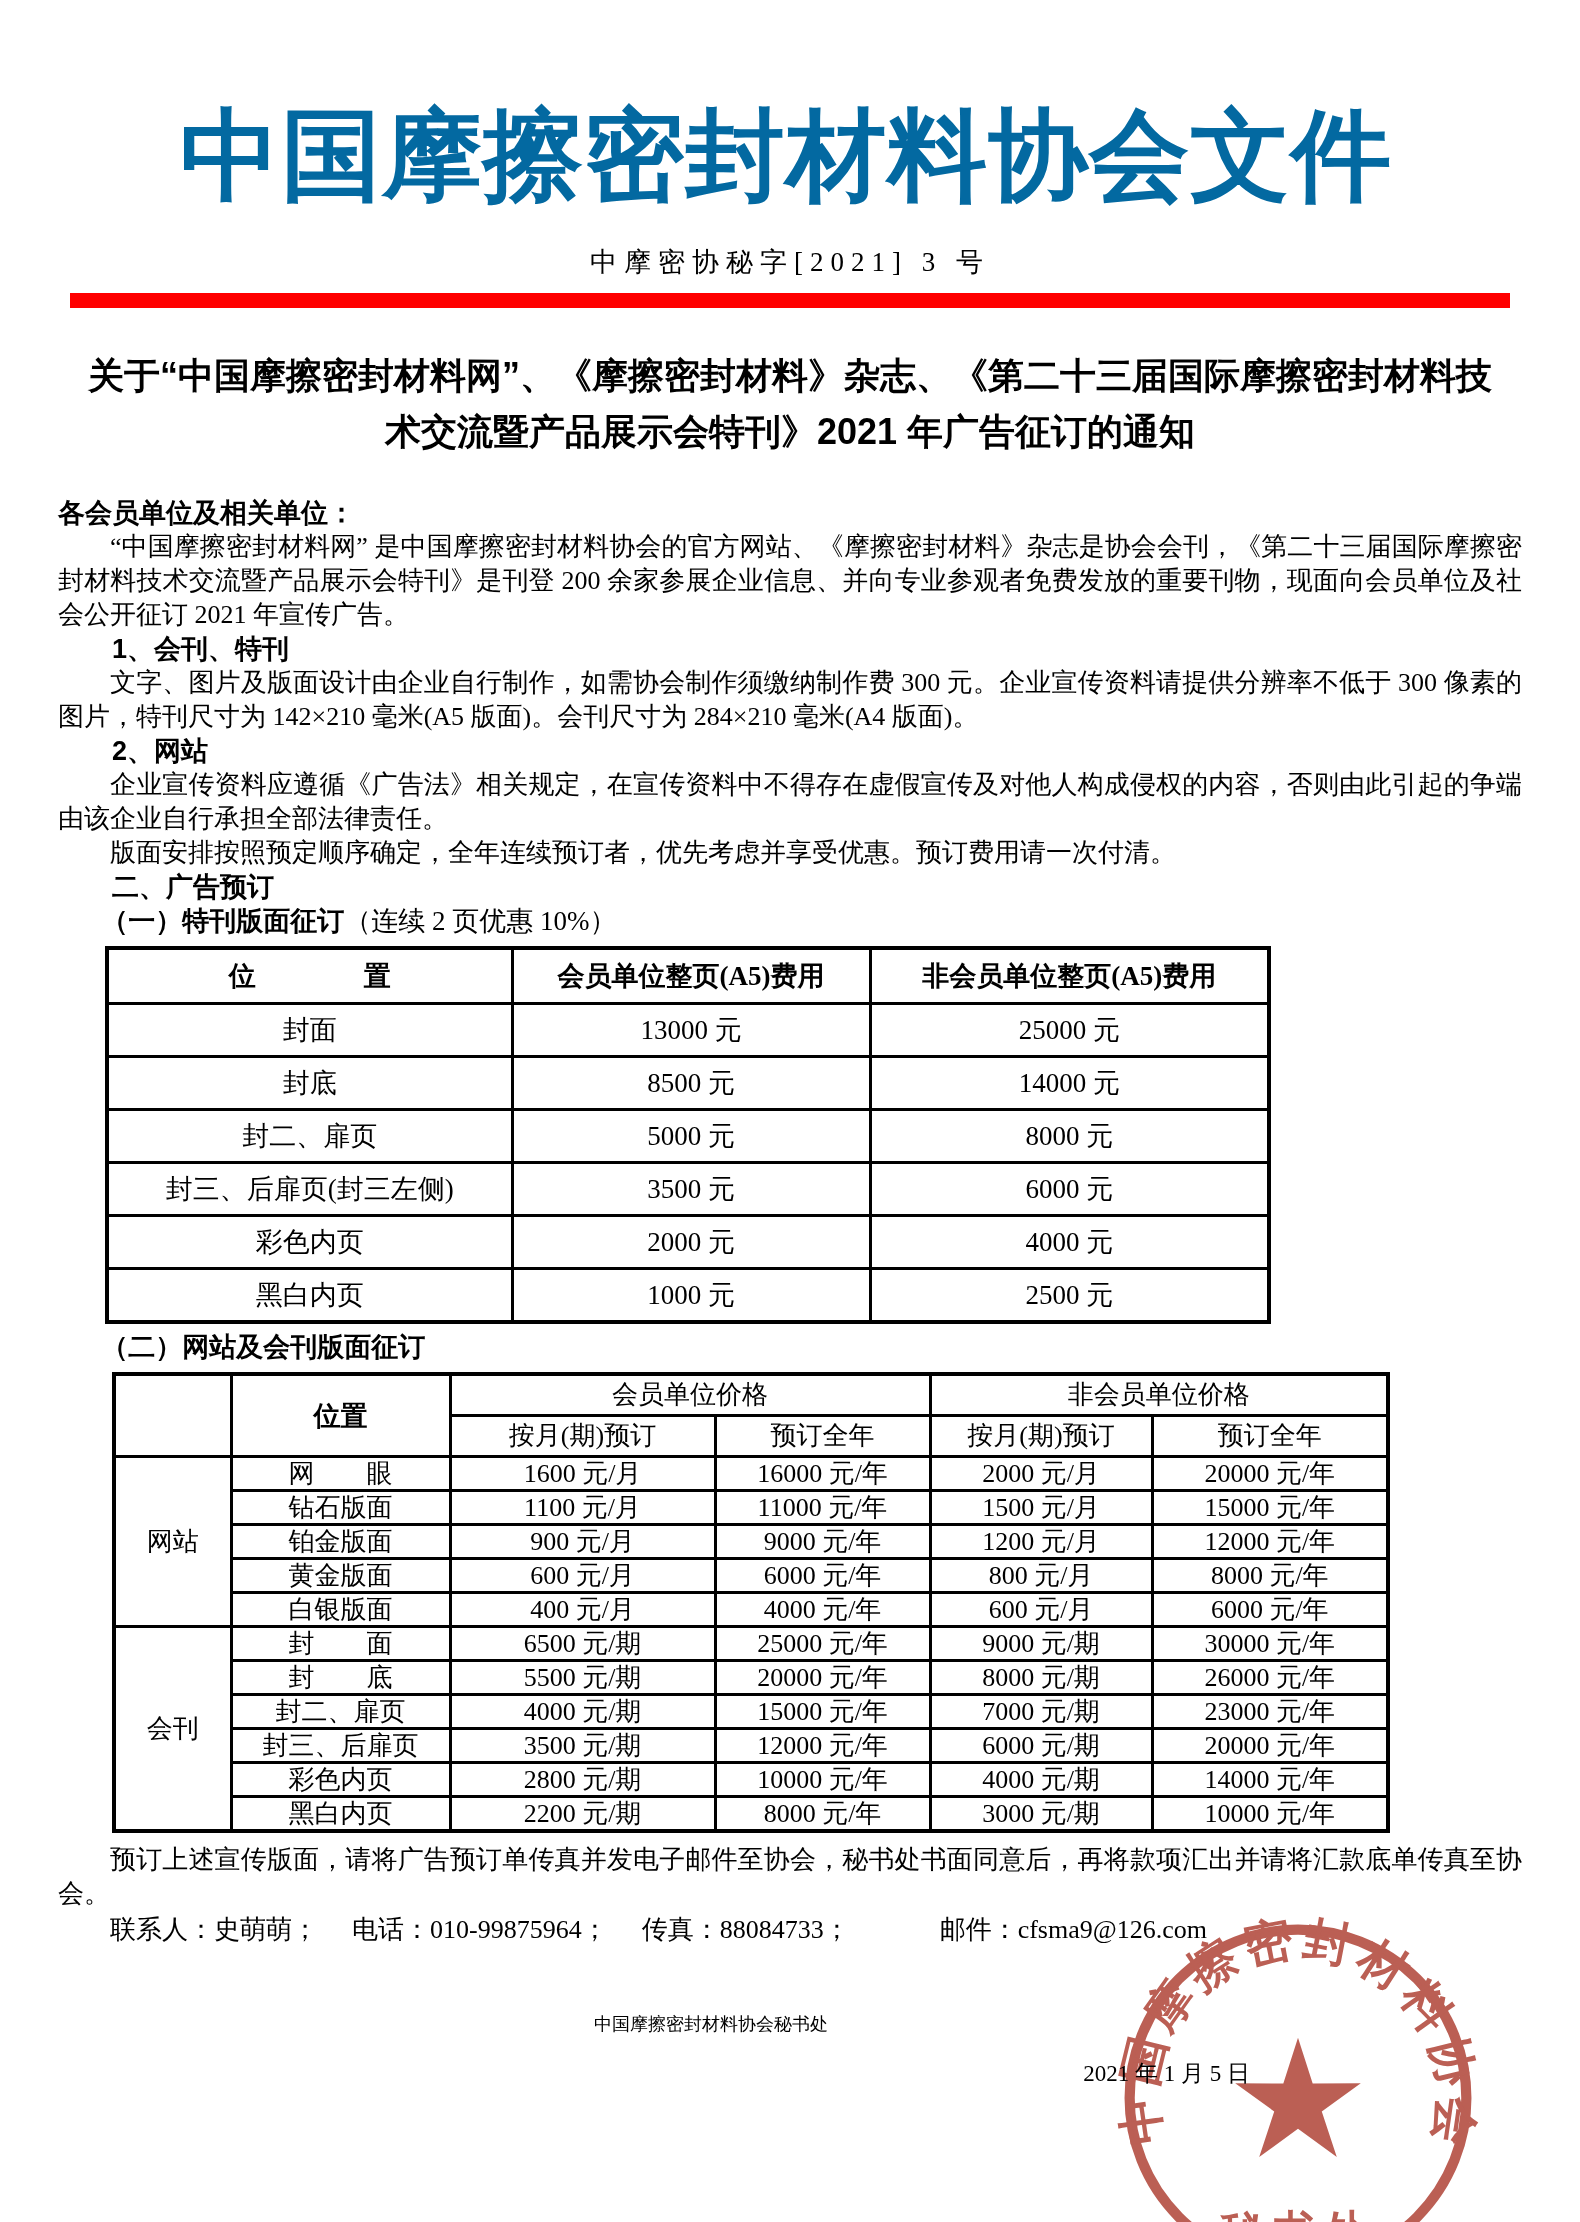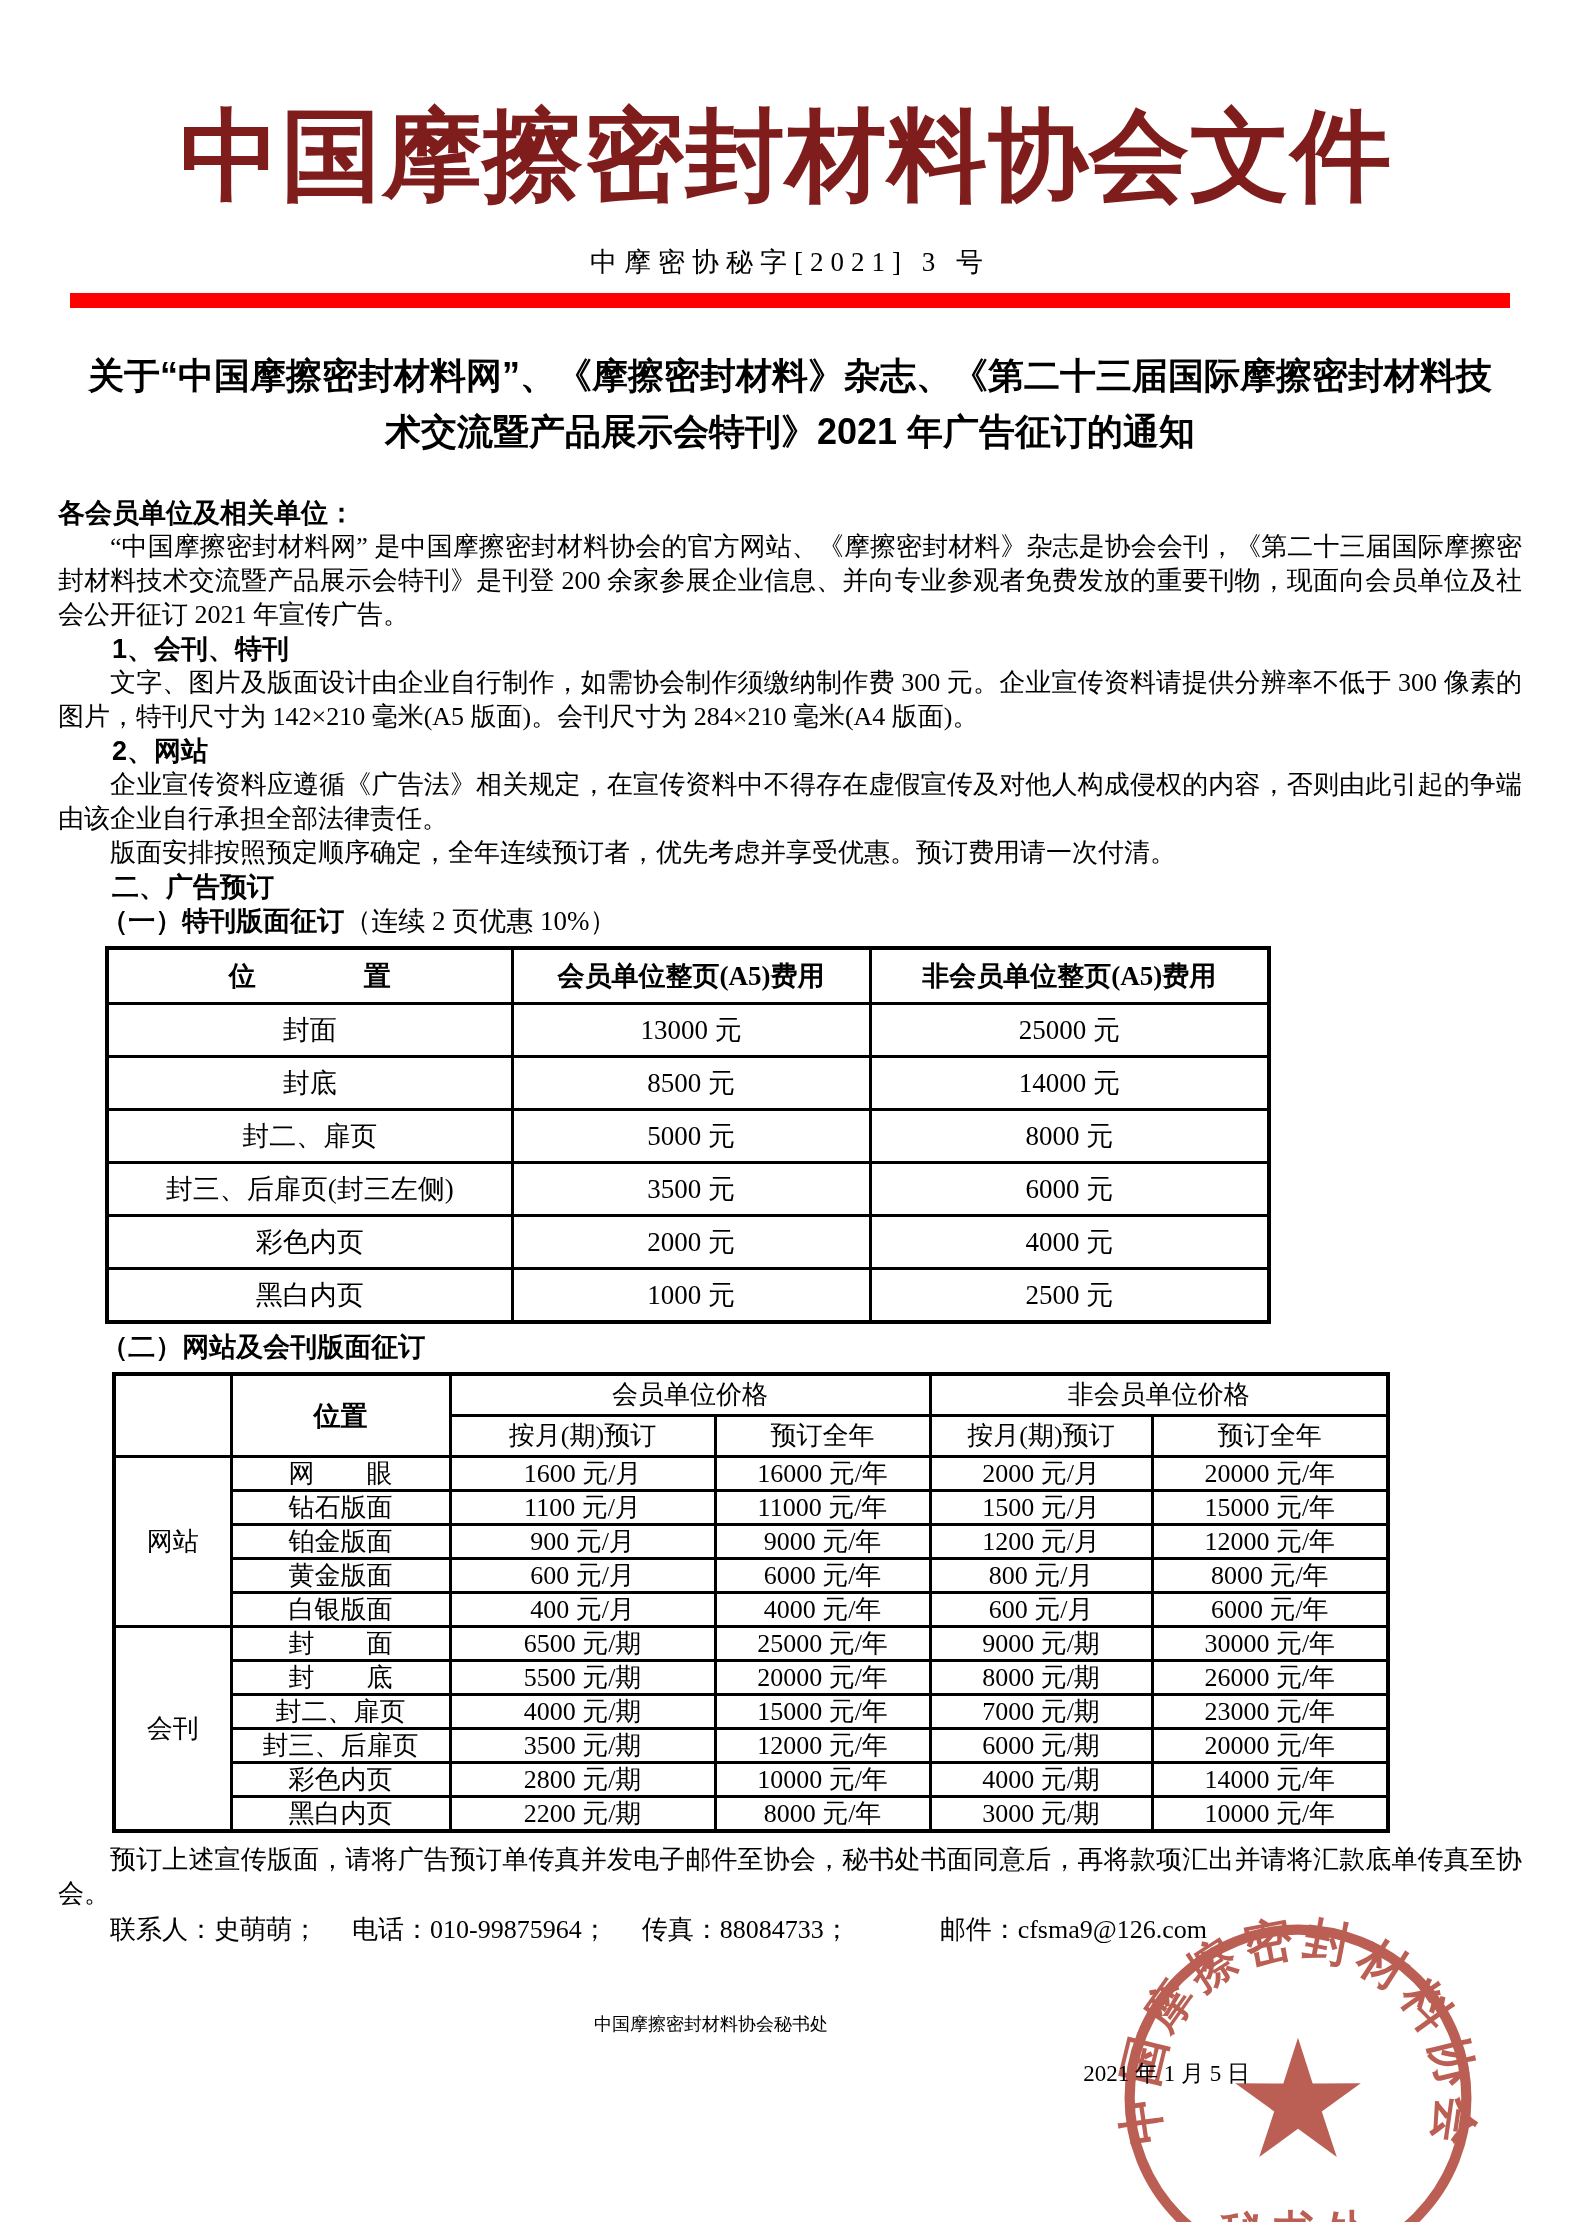--- a/index.html
+++ b/index.html
@@ -11,21 +11,21 @@
     overflow:hidden;
     color:#000;
     font-family:"Liberation Serif","DejaVu Serif",serif;
   }
   .org-banner{
     margin:96px 8px 0 0;
     text-align:center;
     font-size:100px;
     line-height:122px;
     font-weight:bold;
-    color:#7f1d1d;
+    color:#0369a1;
     letter-spacing:1px;
     white-space:nowrap;
     font-family:"Liberation Serif","DejaVu Serif",serif;
   }
   .doc-number{
     margin-top:26px;
     text-align:center;
     font-size:27px;
     letter-spacing:7px;
   }

